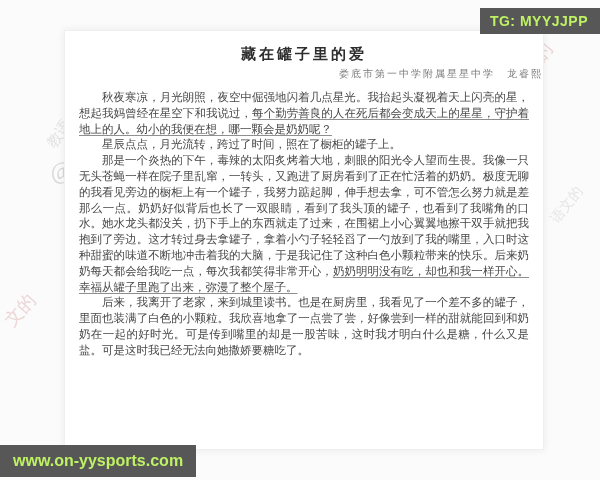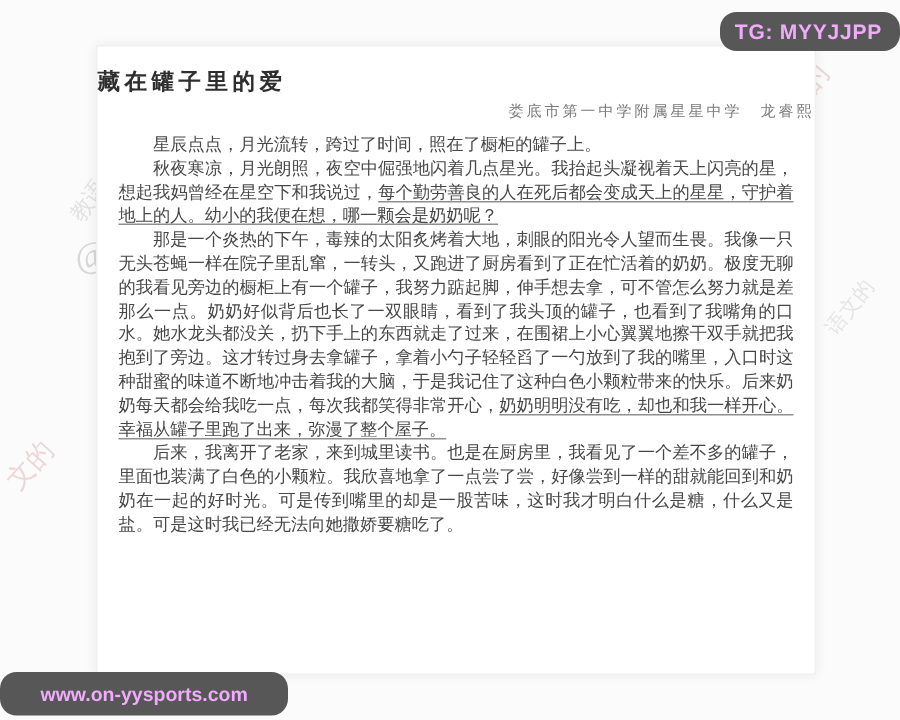--- a/index.html
+++ b/index.html
@@ -8,45 +8,44 @@
     background:#fbfbfb; overflow:hidden;
     font-family:"Liberation Serif", serif;
   }
   .page {
     position:absolute; left:64px; top:30px; width:478px; height:418px;
     background:#ffffff;
     box-shadow:0 0 8px rgba(0,0,0,0.07);
     border:1px solid #f0f0f0;
   }
   .title {
-    margin:14px 0 3px; 
+    margin:14px 0 3px; text-align:center;
     font-size:15px; font-weight:bold; color:#2e2e2e; letter-spacing:3px;font-family:Liberation Mono, monospace;
   }
   .byline {
     text-align:right; font-size:10px; color:#7a7a7a;
     letter-spacing:2px; margin:0 0 9px;
   }
   .content { margin:0 14px; }
   .content p {
     margin:0; text-indent:2em; font-size:11.5px; line-height:15.8px;
     color:#474747; text-align:justify;
   }
   .u {
     text-decoration:underline;
     text-decoration-color:#8f8f8f;
     text-underline-offset:2px;
   }
   .badge {
-    position:absolute; color:#f0abfc;
+    position:absolute; color:#bef264;
     font-family:"Liberation Sans", sans-serif; font-weight:bold;
     white-space:nowrap;
-    border-radius:11px;
   }
   .badge-tr { top:8px; right:0; padding:5px 12px 5px 10px; font-size:14px; letter-spacing:0.5px; }
-  .badge-bl { bottom:3px; left:0; padding:7px 27px; font-size:13px; }
+  .badge-bl { bottom:3px; left:0; padding:7px 13px; font-size:16px; }
   .wm {
     position:absolute; pointer-events:none; white-space:nowrap;
     font-family:"Liberation Serif", serif;
   }
 </style>
 </head>
 <body>
 
 <div class="stage">
 
@@ -57,22 +56,22 @@
       <div class="wm" style="left: 534px; top: 40px; font-size: 18px; color: rgb(236, 214, 214); transform: rotate(-50deg);">的</div>
       <div class="wm" style="left: 546px; top: 196px; font-size: 14px; color: rgb(229, 229, 229); transform: rotate(-52deg);">语文的</div>
       <div class="wm" style="left: 424px; top: 416px; font-size: 16px; color: rgb(222, 222, 222); transform: rotate(-10deg);">@</div>
       <div class="wm" style="left: 466px; top: 398px; font-size: 16px; color: rgb(218, 218, 218); transform: rotate(-52deg);">言老师</div>
     </div>
 
   <div class="page">
     <h1 class="title">藏在罐子里的爱</h1>
     <div class="byline">娄底市第一中学附属星星中学　龙睿熙</div>
     <div class="content" id="paras">
+        <p><span>秋夜寒凉，月光朗照，夜空中倔强地闪着几点星光。我抬起头凝视着天上闪亮的星，想起我妈曾经在星空下和我说过，</span><span class="u">每个勤劳善良的人在死后都会变成天上的星星，守护着地上的人。幼小的我便在想，哪一颗会是奶奶呢？</span></p>
         <p><span>星辰点点，月光流转，跨过了时间，照在了橱柜的罐子上。</span></p>
-        <p><span>秋夜寒凉，月光朗照，夜空中倔强地闪着几点星光。我抬起头凝视着天上闪亮的星，想起我妈曾经在星空下和我说过，</span><span class="u">每个勤劳善良的人在死后都会变成天上的星星，守护着地上的人。幼小的我便在想，哪一颗会是奶奶呢？</span></p>
         <p><span>那是一个炎热的下午，毒辣的太阳炙烤着大地，刺眼的阳光令人望而生畏。我像一只无头苍蝇一样在院子里乱窜，一转头，又跑进了厨房看到了正在忙活着的奶奶。极度无聊的我看见旁边的橱柜上有一个罐子，我努力踮起脚，伸手想去拿，可不管怎么努力就是差那么一点。奶奶好似背后也长了一双眼睛，看到了我头顶的罐子，也看到了我嘴角的口水。她水龙头都没关，扔下手上的东西就走了过来，在围裙上小心翼翼地擦干双手就把我抱到了旁边。这才转过身去拿罐子，拿着小勺子轻轻舀了一勺放到了我的嘴里，入口时这种甜蜜的味道不断地冲击着我的大脑，于是我记住了这种白色小颗粒带来的快乐。后来奶奶每天都会给我吃一点，每次我都笑得非常开心，</span><span class="u">奶奶明明没有吃，却也和我一样开心。幸福从罐子里跑了出来，弥漫了整个屋子。</span></p>
         <p><span>后来，我离开了老家，来到城里读书。也是在厨房里，我看见了一个差不多的罐子，里面也装满了白色的小颗粒。我欣喜地拿了一点尝了尝，好像尝到一样的甜就能回到和奶奶在一起的好时光。可是传到嘴里的却是一股苦味，这时我才明白什么是糖，什么又是盐。可是这时我已经无法向她撒娇要糖吃了。</span></p>
       </div>
   </div>
 
   <div class="badge badge-tr" style="background: rgb(87, 87, 87);">TG: MYYJJPP</div>
   <div class="badge badge-bl" style="background: rgb(87, 87, 87);">www.on-yysports.com</div>
 
 </div>
 

